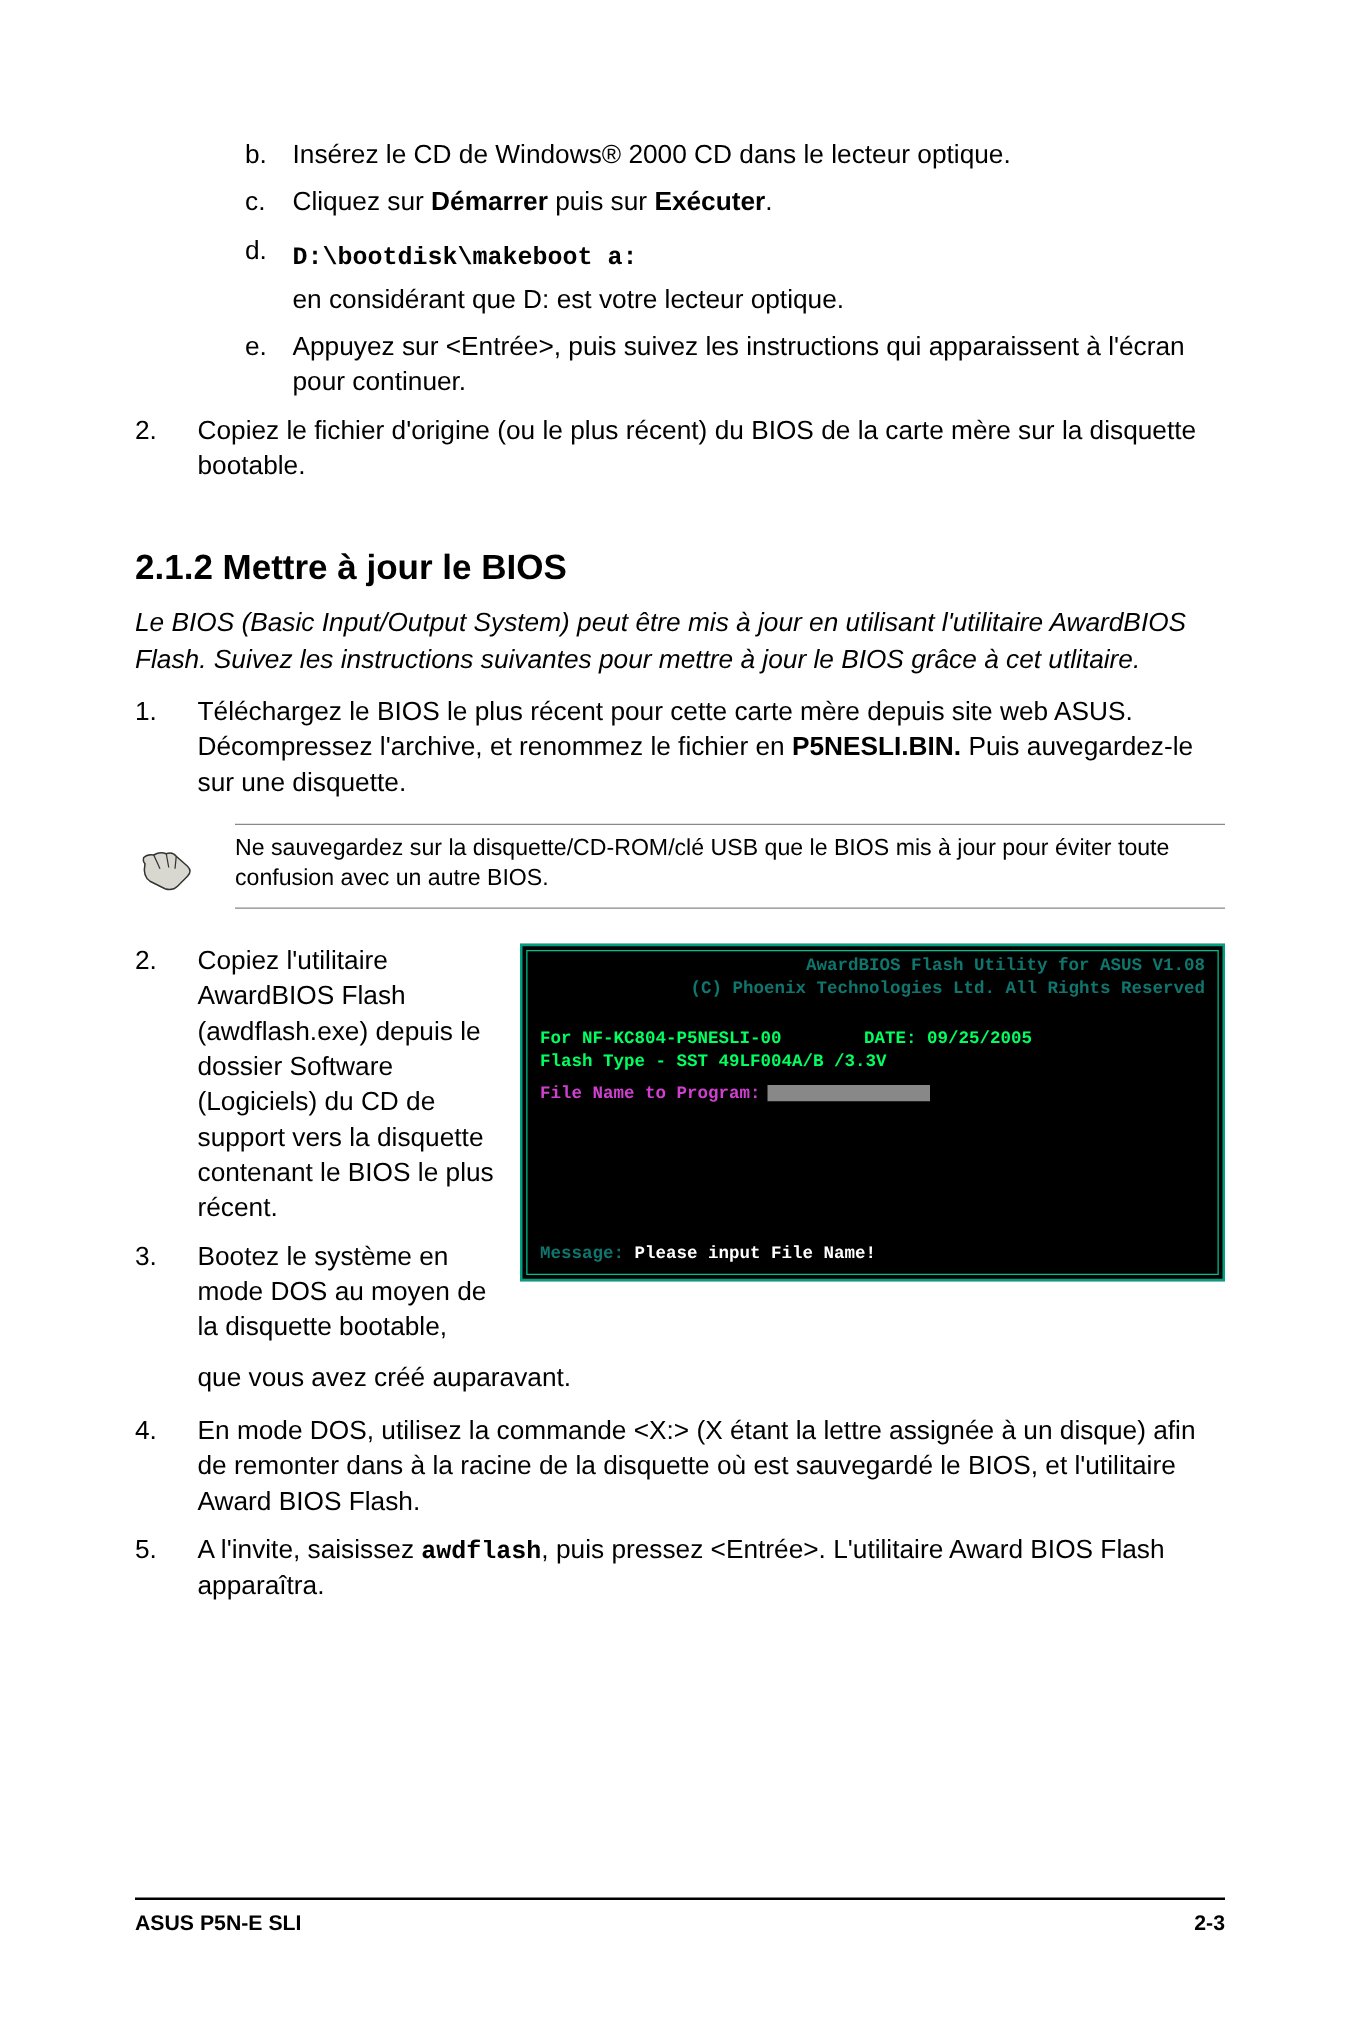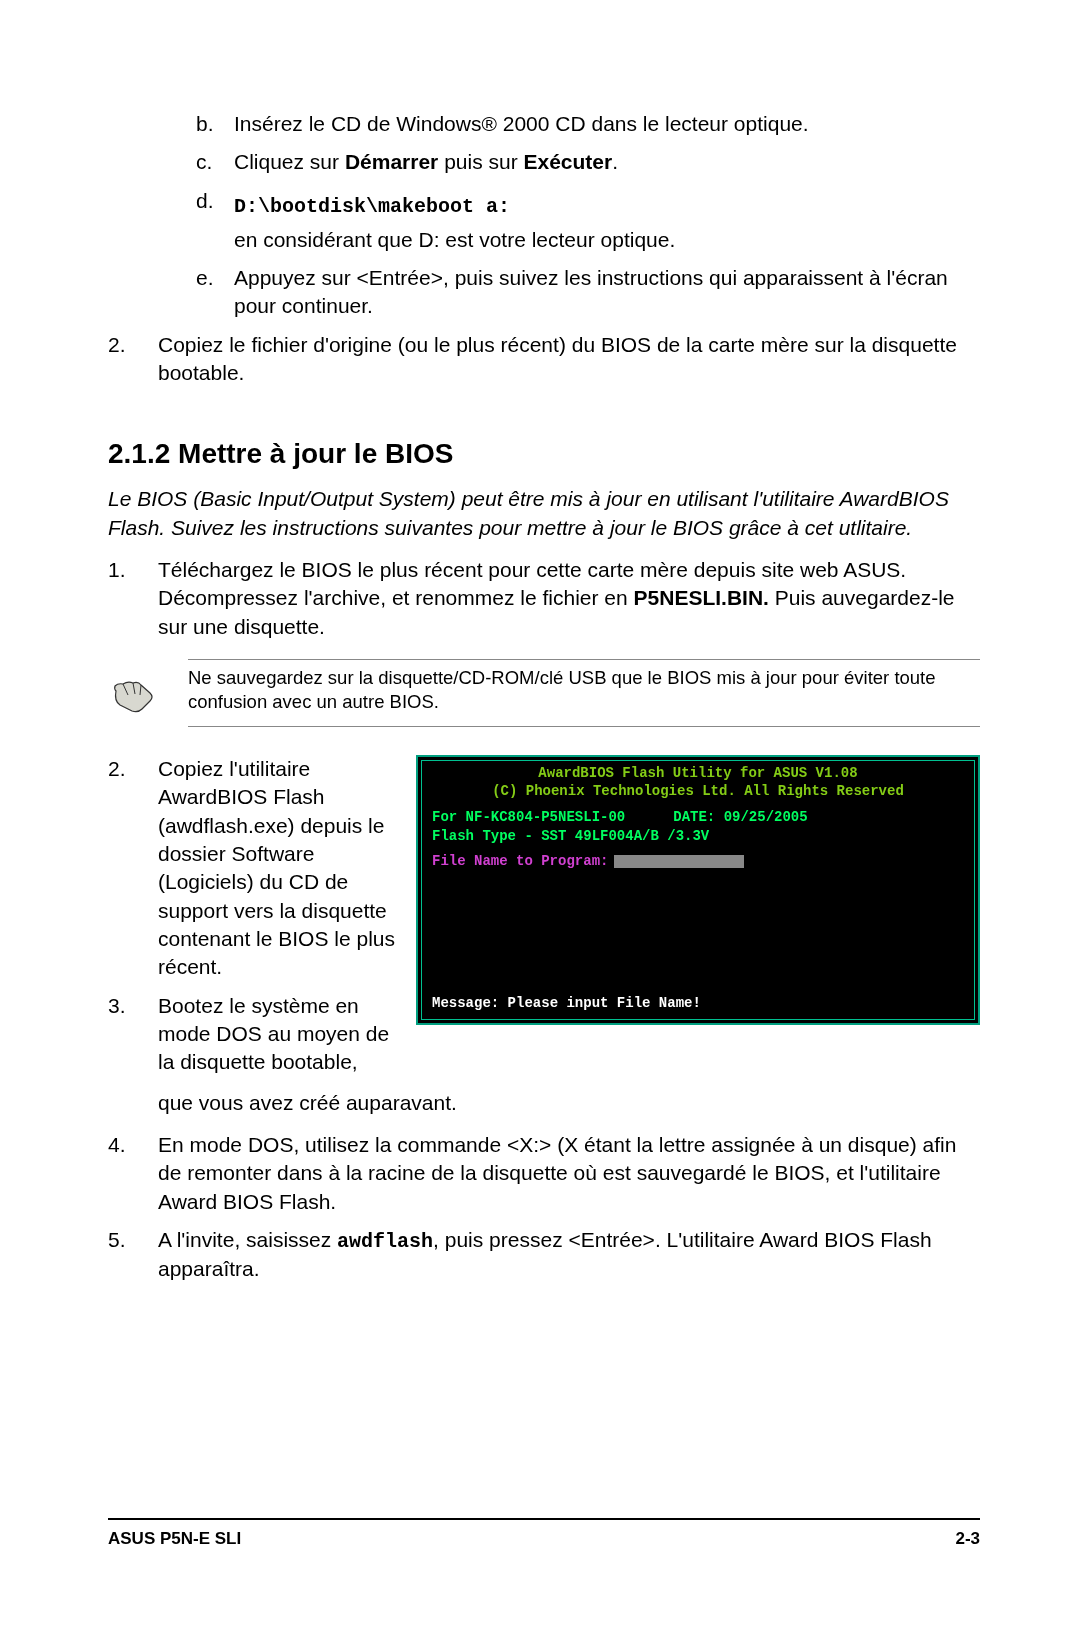--- a/index.html
+++ b/index.html
@@ -90,53 +90,53 @@
       height: 270px;
       position: relative;
     }
     .bios-inner {
       border: 1px solid #00c090;
       height: 100%;
       padding: 4px 10px;
       position: relative;
     }
     .bios-header {
-      color: #84cc16;
-      text-align: center;
+      color: #0f766e;
+      text-align: right;
       line-height: 1.25;
-      margin-bottom: 8px;
+      margin-bottom: 22px;
     }
     .bios-line {
       color: #00ff60;
       white-space: pre;
     }
     .bios-date {
       display: inline-block;
-      margin-left: 48px;
+      margin-left: 66px;
       font-family: Liberation Mono, monospace;
     }
     .bios-purple {
       color: #d040d0;
       margin-top: 6px;
     }
     .bios-cursor {
       display: inline-block;
       width: 130px;
       height: 13px;
       background: #888;
       vertical-align: middle;
       margin-left: 6px;
     }
     .bios-message {
       position: absolute;
       bottom: 6px;
       left: 10px;
     }
     .bios-msg-label {
-      color: #ffffff;
+      color: #0f766e;
     }
     .bios-msg-text {
       color: #fff;
     }
     .footer {
       position: absolute;
       bottom: 76px;
       left: 108px;
       right: 100px;
       border-top: 2px solid #000;

